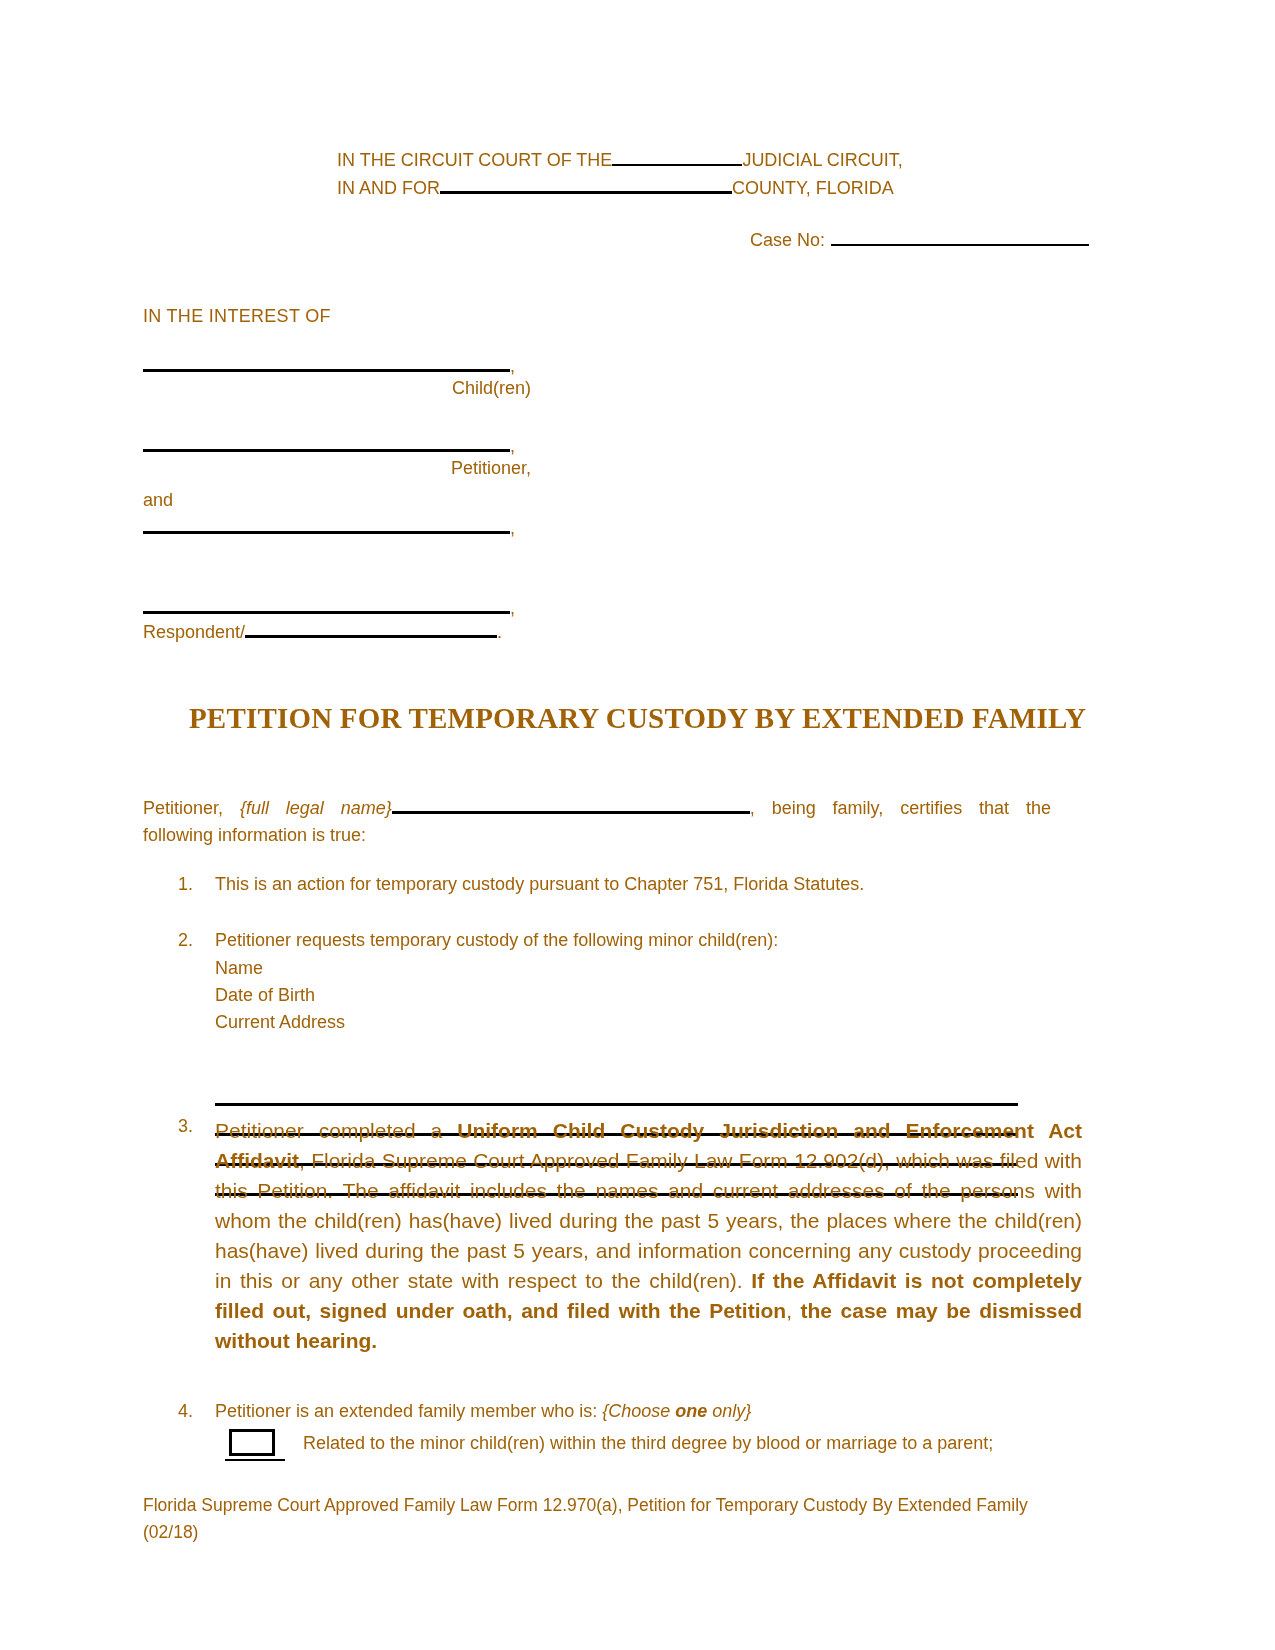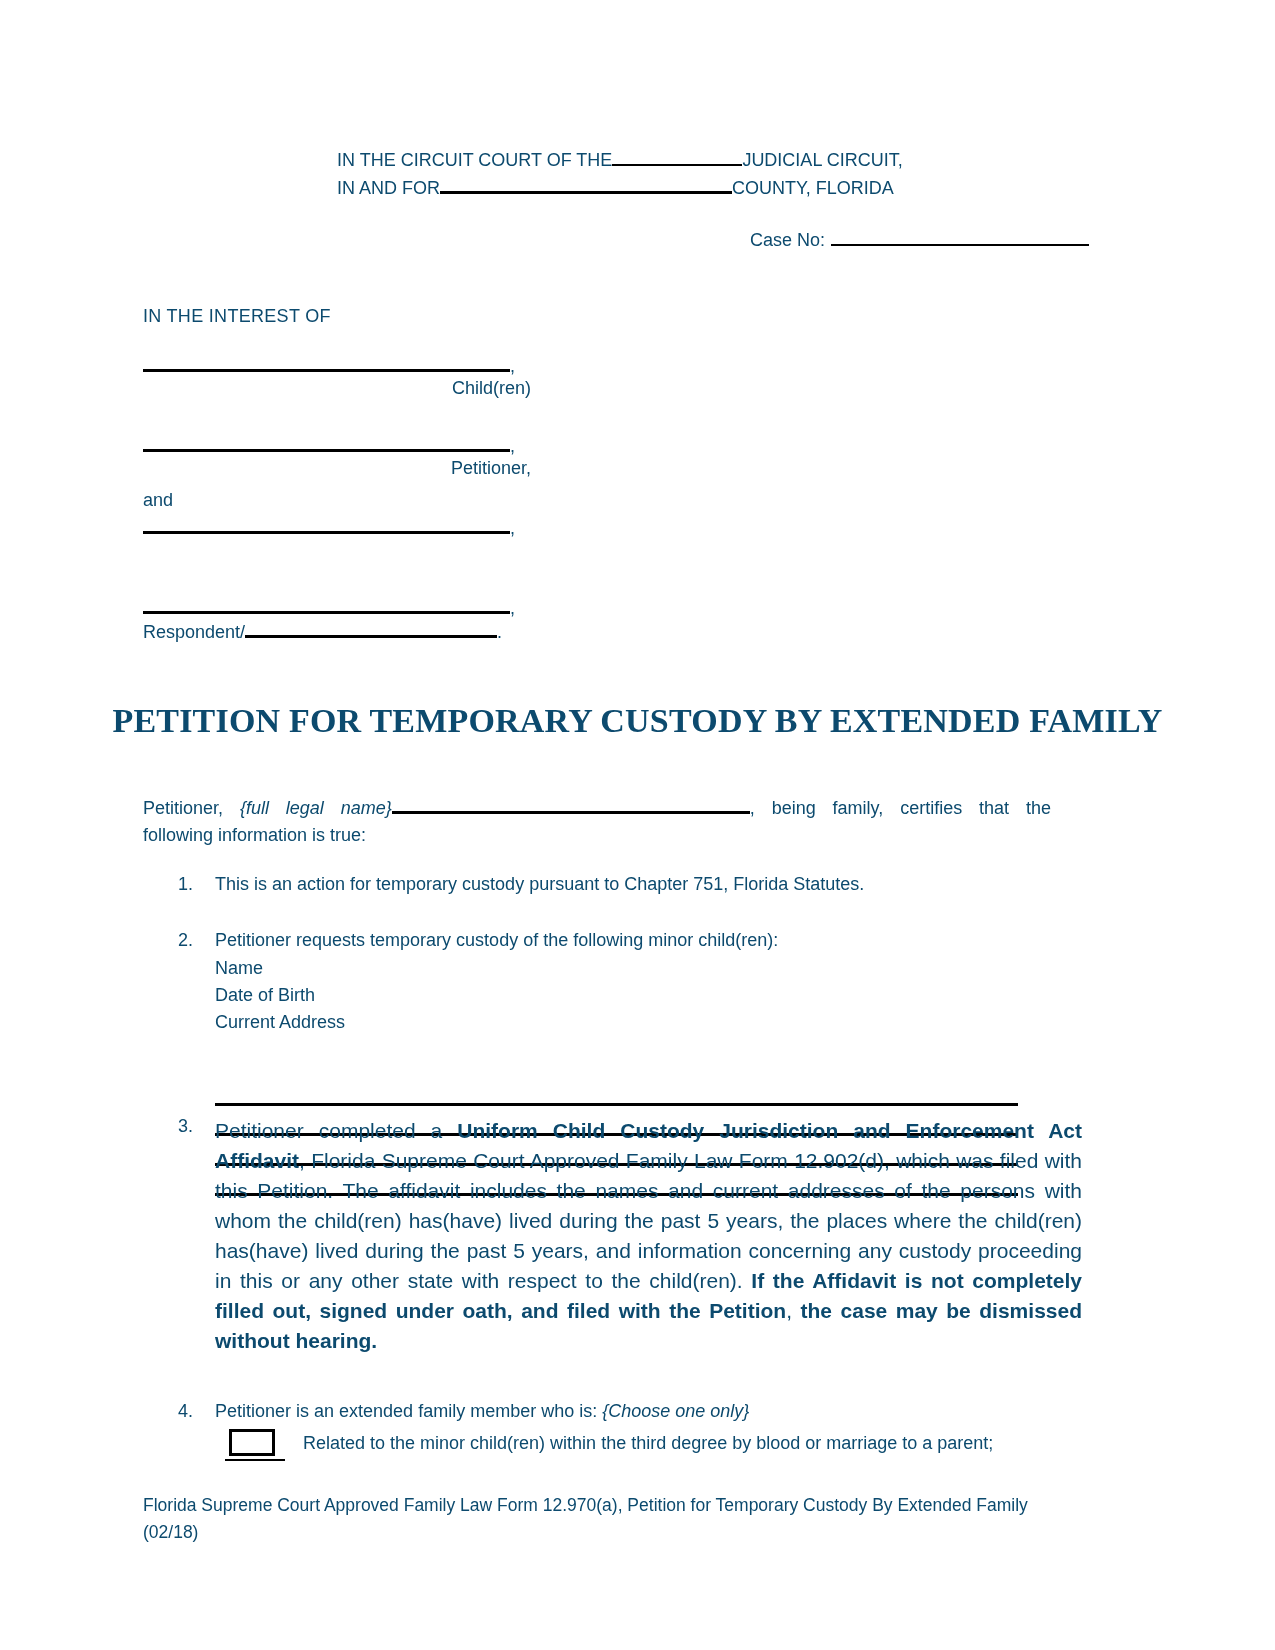--- a/index.html
+++ b/index.html
@@ -1,21 +1,21 @@
 <!DOCTYPE html>
 <html><head>
 <meta charset="utf-8">
 <style>
   html,body{margin:0;padding:0;background:#ffffff;}
   .page{
     position:relative;
     width:1275px;
     height:1650px;
     background:#ffffff;
-    color:#0c4a6e;
+    color:#a16207;
     font-family:"Liberation Sans", sans-serif;
     font-size:18px;
     overflow:hidden;
   }
   .abs{position:absolute;}
   
   .blank{
     display:inline-block;
     border-bottom:2px solid #000;
     height:17px;
@@ -36,21 +36,21 @@
   .cap-label{left:159px;width:372px;text-align:right;}
   .and-label{left:143px;top:490px;}
   .resp-row{left:143px;white-space:nowrap;}
   .resp-row .blank{width:252px;border-bottom-width:3px;}
   
   .doc-title{
     left:0;right:0;top:702px;
     text-align:center;
     font-family:"Liberation Serif", serif;
     font-weight:bold;
-    font-size:34px;
+    font-size:29px;
     letter-spacing:0.2px;
   }
   
   .intro{left:143px;top:794px;width:908px;line-height:27px;}
   .intro .l1{text-align:justify;text-align-last:justify;}
   .intro .blank{width:358px;border-bottom-width:3px;}
   .name-hint{font-style:italic;}
   
   .item{left:143px;width:939px;}
   .item .body{padding-left:72px;}
@@ -60,21 +60,21 @@
   .cols{display:flex;margin-top:1px;flex-direction:column;}
   .col-name{width:282px;}
   .col-dob{width:216px;}
   .col-addr{flex:1;}
   .child-lines{position:absolute;left:215px;top:1076px;width:803px;}
   .child-line{height:27px;border-bottom:3px solid #000;}
   .item3{top:1116px;}
   .item3 .body{text-align:justify;line-height:30px;width:867px;font-size:21px;}
   .item4{top:1398px;line-height:27px;}
   .choose{font-style:italic;}
-  .choose b{font-weight:normal;}
+  .choose b{font-weight:bold;}
   .option-row{position:relative;margin-top:3px;min-height:36px;}
   .option-row .opt-text{display:block;padding-left:160px;padding-top:2px;}
   .checkbox{
     position:absolute;left:86px;top:1px;
     width:40px;height:21px;
     border:3px solid #000;
     background:#fff;
   }
   .checkbox-line{
     position:absolute;left:82px;top:31px;

